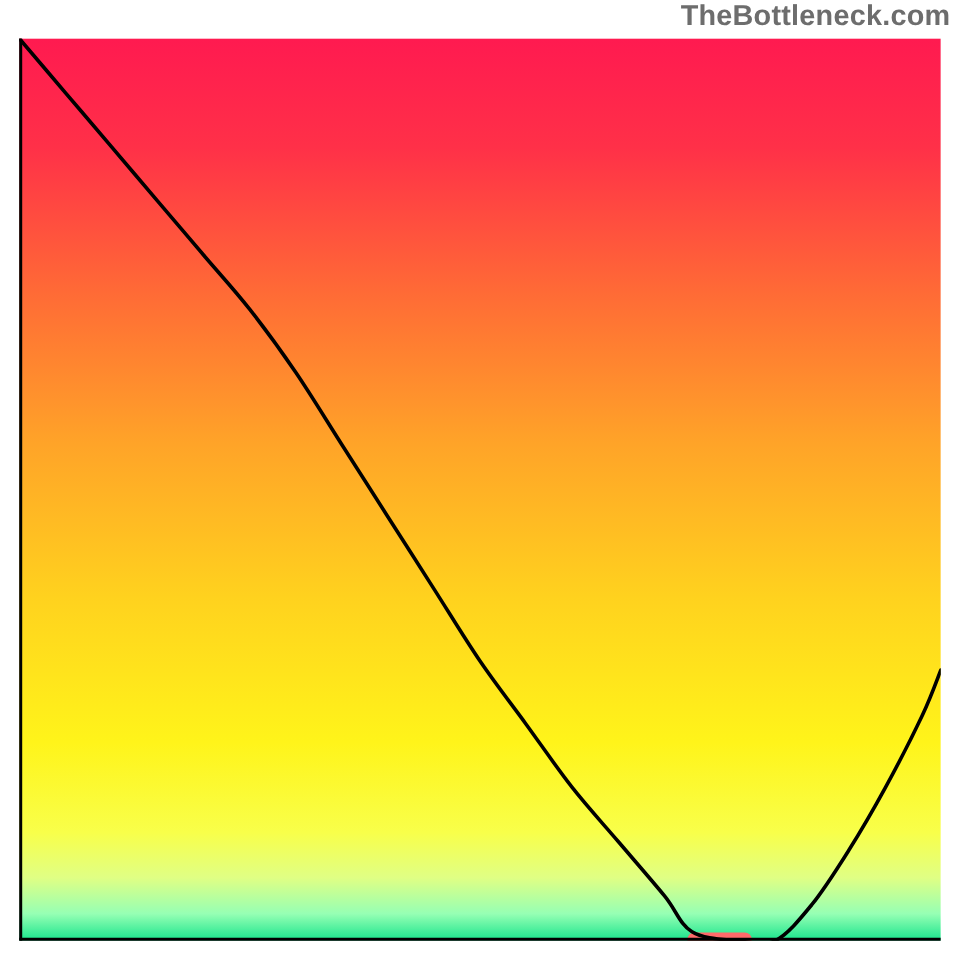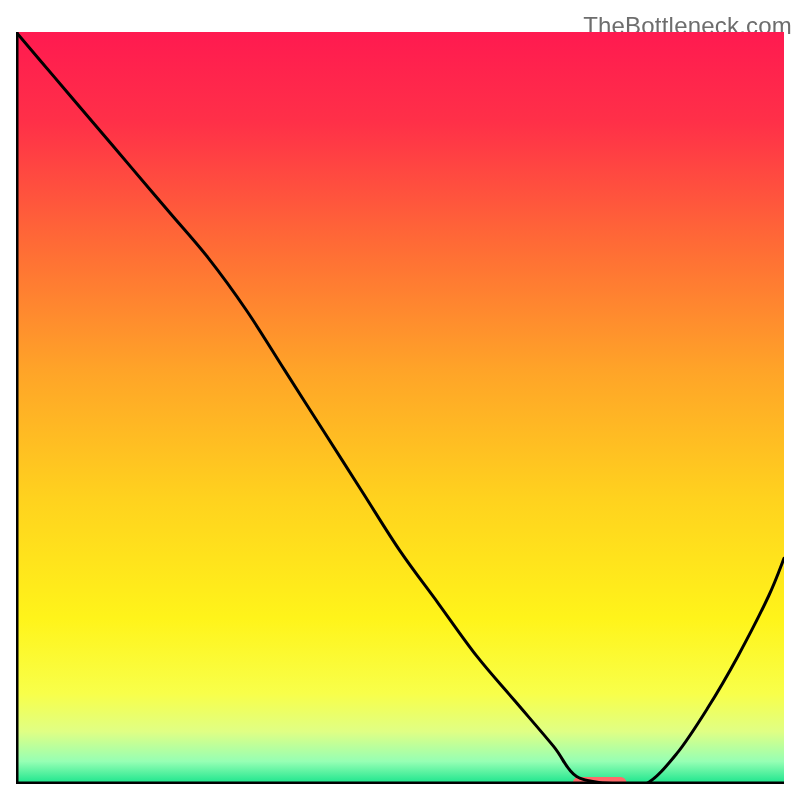--- a/index.html
+++ b/index.html
@@ -12,24 +12,24 @@
     font-family: Arial, Helvetica, sans-serif;
   }
   .outer {
     position: relative;
     width: 800px;
     height: 800px;
     background: #ffffff;
   }
   .watermark {
     position: absolute;
-    top: 12px;
+    top: 0;
     right: 8px;
     font-size: 24px;
-    font-weight: 400;
+    font-weight: 700;
     color: #6d6d6d;
     letter-spacing: 0.2px;
   }
   .plot {
     position: absolute;
     left: 16px;
     top: 32px;
     width: 768px;
     height: 752px;
   }

